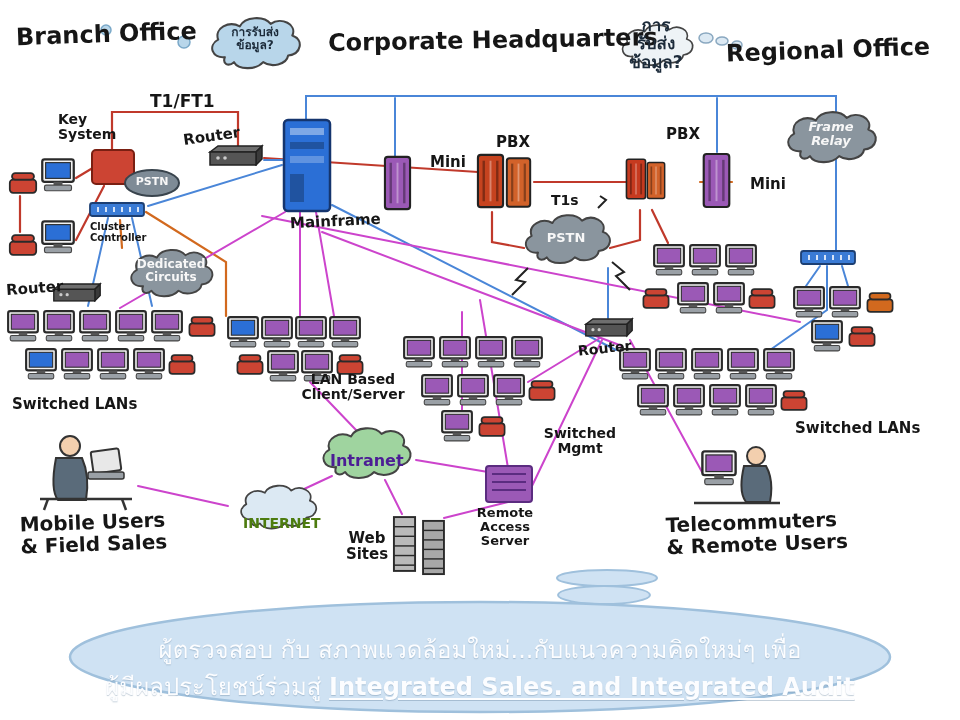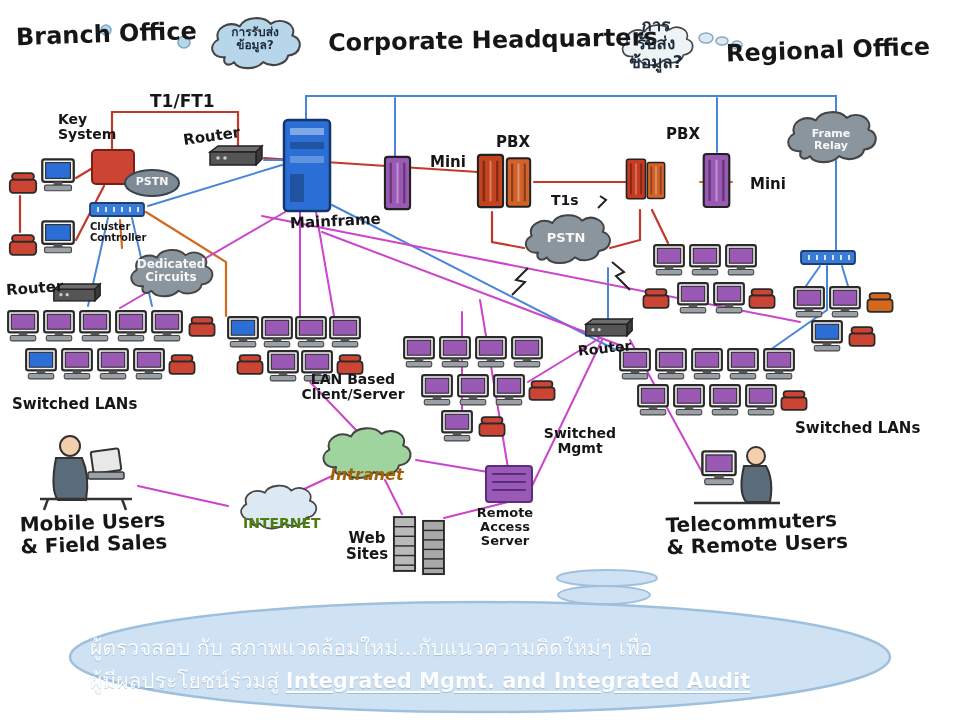--- a/index.html
+++ b/index.html
@@ -13,22 +13,22 @@
   .lbl {
     position:absolute; z-index:2; font-weight:bold; color:#161616;
     white-space:pre-line; line-height:1.08;
     font-family:"DejaVu Sans", sans-serif;
   }
   .title { font-size:24px; letter-spacing:0px; }
   .ctr { text-align:center; }
   .white { color:#f7f7f7; }
   .bubble-txt { color:#1c2b3a; font-weight:bold; text-align:center; }
   .caption {
-    position:absolute; z-index:2; color:#fcfdff; font-size:21px;
-    text-align:left; line-height:1.55;
+    position:absolute; z-index:2; color:#fcfdff; font-size:24px;
+    text-align:center; line-height:1.55;
     text-shadow:0 1px 1px rgba(90,120,150,0.35);
     font-family:"DejaVu Sans", sans-serif;
   }
   .caption .u { text-decoration:underline; text-underline-offset:3px; font-weight:bold; }
 </style>
 </head>
 <body>
 
 <div id="slide">
 
@@ -311,41 +311,41 @@
 <div class="lbl" style="left:6px;top:280px;font-size:15px;transform:rotate(-4deg)">Router</div>
 <div class="lbl" style="left:12px;top:396px;font-size:15px">Switched LANs</div>
 
 <div class="lbl" style="left:290px;top:213px;font-size:15px;transform:rotate(-3deg)">Mainframe</div>
 <div class="lbl" style="left:430px;top:154px;font-size:15px">Mini</div>
 <div class="lbl" style="left:496px;top:134px;font-size:15px">PBX</div>
 <div class="lbl" style="left:551px;top:193px;font-size:14px">T1s</div>
 <div class="lbl white ctr" style="left:540px;top:231px;width:52px;font-size:13px">PSTN</div>
 <div class="lbl" style="left:666px;top:126px;font-size:15px">PBX</div>
 <div class="lbl" style="left:750px;top:176px;font-size:15px">Mini</div>
-<div class="lbl white ctr" style="left:796px;top:128px;width:70px;font-size:11px;">Frame
+<div class="lbl white ctr" style="left:796px;top:120px;width:70px;font-size:13px;font-style:italic">Frame
 Relay</div>
 
 <div class="lbl ctr" style="left:298px;top:372px;width:110px;font-size:14px">LAN Based
 Client/Server</div>
 <div class="lbl" style="left:578px;top:341px;font-size:14px;transform:rotate(-6deg)">Router</div>
 <div class="lbl ctr" style="left:540px;top:426px;width:80px;font-size:14px">Switched
 Mgmt</div>
 <div class="lbl" style="left:795px;top:420px;font-size:15px">Switched LANs</div>
 
-<div class="lbl" style="left:330px;top:466px;font-size:16px;font-style:italic;color:#a16207">Intranet</div>
+<div class="lbl" style="left:330px;top:452px;font-size:16px;color:#4c1d95">Intranet</div>
 <div class="lbl" style="left:243px;top:516px;font-size:14px;color:#4d7c0f">INTERNET</div>
 <div class="lbl ctr" style="left:344px;top:530px;width:46px;font-size:15px">Web
 Sites</div>
 <div class="lbl ctr" style="left:470px;top:506px;width:70px;font-size:13px">Remote
 Access
 Server</div>
 
 <div class="lbl" style="left:20px;top:512px;font-size:20px;transform:rotate(-2deg)">Mobile Users
 &amp; Field Sales</div>
 <div class="lbl" style="left:666px;top:512px;font-size:20px;transform:rotate(-2deg)">Telecommuters
 &amp; Remote Users</div>
 
 <div class="caption" style="left:90px;top:632px;width:780px">
   <div>ผู้ตรวจสอบ กับ สภาพแวดล้อมใหม่...กับแนวความคิดใหม่ๆ เพื่อ</div>
-  <div><span>ผู้มีผลประโยชน์ร่วมสู่ </span><span class="u">Integrated Mgmt. and Integrated Audit</span></div>
+  <div><span>ผู้มีผลประโยชน์ร่วมสู่ </span><span class="u">Integrated Sales. and Integrated Audit</span></div>
 </div>
 
 </div>
 
 </body></html>

